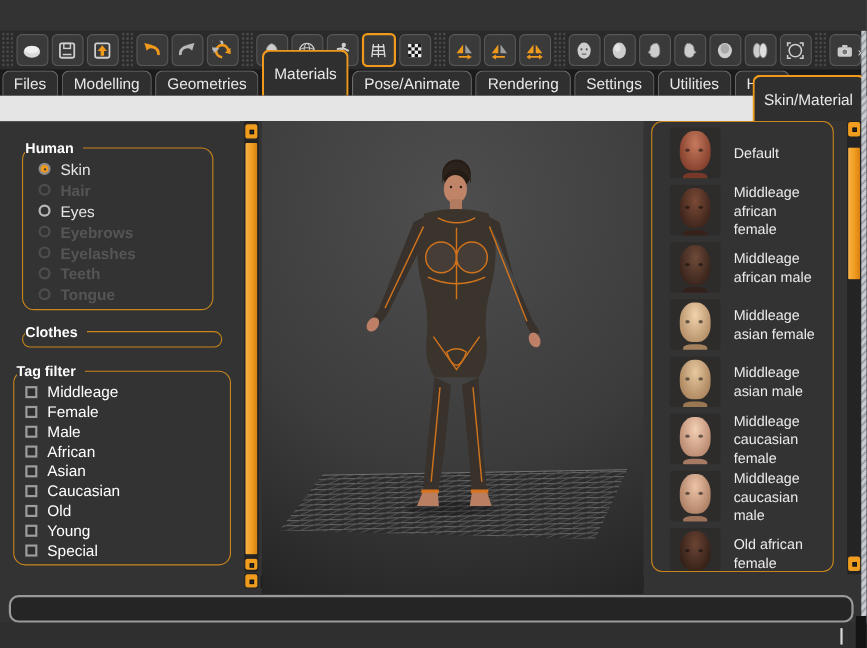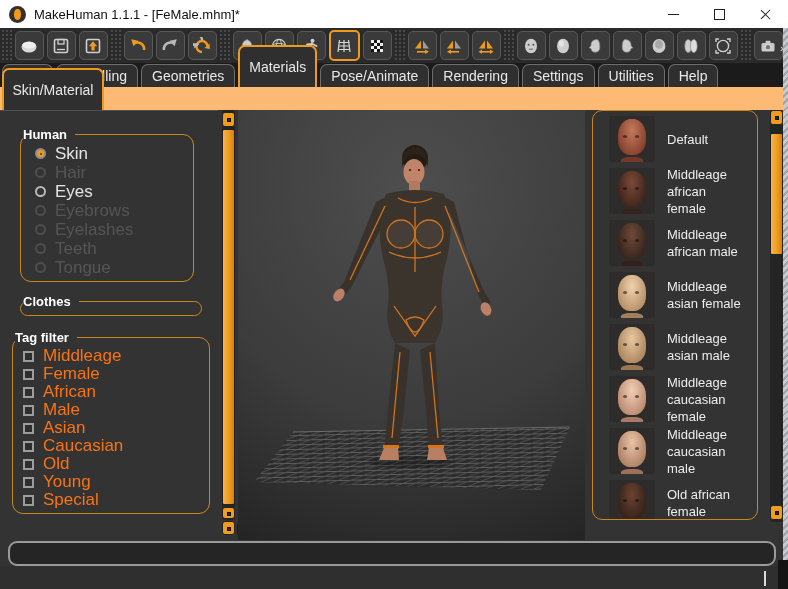--- a/index.html
+++ b/index.html
@@ -22,34 +22,34 @@
   .tsep{width:11px;height:33px;margin:0 1px;background-image:radial-gradient(#4a4a4a 1px,transparent 1.3px);background-size:4px 4px;flex:0 0 auto;}
   .tbtn{width:27px;height:27px;margin:0 1.5px;border:1px solid #585858;border-radius:5px;background:#3a3a3a;display:flex;align-items:center;justify-content:center;flex:0 0 auto;}
   .tbtn.active{border:2px solid var(--accent);width:27px;height:27px;}
   .tbtn svg{display:block;}
   .overflow{position:absolute;right:3px;top:14px;font-size:11px;color:#ddd;letter-spacing:-1px;}
   
   .tabbar{position:absolute;left:0;top:63px;width:100%;height:24px;background:#1b1b1b;display:flex;align-items:flex-end;}
   .tab{margin:0 1.5px;padding:3px 10px 3px 10px;font-size:14px;color:#e8e8e8;background:#2f2f2f;
     border:1px solid #6e6e6e;border-bottom:none;border-radius:7px 7px 0 0;white-space:nowrap;}
   .tab.active{border:2px solid var(--accent);border-bottom:none;padding:12px 9px;}
-  .subtabbar{position:absolute;left:0;top:87px;width:100%;height:23px;background:#fdba74;display:flex;align-items:flex-end;}
+  .subtabbar{position:absolute;left:0;top:87px;width:100%;height:23px;background:#e5e5e5;display:flex;align-items:flex-end;justify-content:flex-end;}
   
   .left-panel{position:absolute;left:0;top:110px;width:218px;height:430px;border-top:1px solid #4f4f4f;box-sizing:border-box;}
   fieldset{border:1.5px solid var(--group_border);border-radius:11px;padding:2px 6px 4px 6px;margin:0;}
   legend{font-size:13px;font-weight:bold;color:#ffffff;padding:0 8px 0 0;margin-left:-4px;}
   .fs-human{margin:16px 24px 0 20px;}
   .fs-clothes{margin:12px 16px 0 20px;height:10px;}
   .fs-tag{margin:14px 8px 0 12px;}
-  .row{display:flex;align-items:center;height:19px;padding-left:8px;font-size:17px;color:#e4e4e4;}
-  .fs-tag .row{height:18px;padding-left:4px;color:#f97316;}
+  .row{display:flex;align-items:center;height:19px;padding-left:8px;font-size:14px;color:#e4e4e4;}
+  .fs-tag .row{height:18px;padding-left:4px;color:#ffffff;}
   .radio{width:11px;height:11px;border-radius:50%;border:2px solid #b9b9b9;margin-right:9px;box-sizing:border-box;flex:0 0 auto;position:relative;}
   .radio.sel{background:var(--accent);border-color:#8c8c8c;}
   .radio.sel::after{content:"";position:absolute;left:2.5px;top:2.5px;width:2px;height:2px;background:#333;border-radius:50%;}
-  .row.dis{color:#555555;}
+  .row.dis{color:#555555;font-weight:bold;}
   .row.dis .radio{border-color:#4e4e4e;}
   .checkbox{width:11px;height:11px;border:2px solid #9d9d9d;margin-right:9px;box-sizing:border-box;background:#2e2e2e;flex:0 0 auto;}
   
   .sq-btn{position:absolute;width:13px;background:var(--scroll_orange);border:1px solid #222;border-radius:3px;box-sizing:border-box;}
   .sq-btn::after{content:"";position:absolute;left:3.5px;top:40%;width:4px;height:4px;background:#2a2a2a;border:1px solid #111;box-sizing:border-box;}
   .v-thumb{position:absolute;width:13px;background:linear-gradient(90deg,#f7b24a,var(--scroll_orange) 55%,#d67f12);border:1px solid #222;border-radius:2px;box-sizing:border-box;}
   .h-track{position:absolute;background:#1b1b1b;border-radius:3px;}
   .sb-track{position:absolute;width:13px;background:#242424;border-radius:3px;}
   
   .viewport{position:absolute;left:238px;top:110px;width:347px;height:430px;
@@ -72,35 +72,20 @@
   .progress{position:absolute;left:8px;top:541px;width:768px;height:25px;border:2px solid #9a9a9a;border-radius:9px;background:#252525;box-sizing:border-box;}
   .bottom-strip{position:absolute;left:0;top:566px;width:788px;height:23px;background:#2f2f2f;}
   .corner-dark{position:absolute;left:778px;top:560px;width:10px;height:29px;background:#141414;}
   .cursor-tick{position:absolute;left:764px;top:571px;width:2px;height:15px;background:#d9d9d9;}
 </style>
 </head>
 <body>
 
 <div class="window">
 
-  <div class="titlebar">
-    <div class="app-logo"></div>
-    <div class="title-text">MakeHuman 1.1.1 - [FeMale.mhm]*</div>
-    <div class="caption">
-      <div class="cap-btn">
-          <div class="ic-min"></div>
-        </div>
-      <div class="cap-btn">
-          <div class="ic-max"></div>
-        </div>
-      <div class="cap-btn">
-          <div class="ic-close"></div>
-        </div>
-    </div>
-  </div>
 
   <div class="toolbar">
     <div class="tsep"></div>
     <div class="tbtn" title="new-mesh">
         <svg width="18" height="18">
           <ellipse cx="9" cy="10" rx="7.5" ry="5.5" fill="#d9d9d9"></ellipse>
           <ellipse cx="9" cy="8.2" rx="6.5" ry="3.4" fill="#efefef"></ellipse>
         </svg>
       </div>
     <div class="tbtn" title="save">
@@ -317,25 +302,25 @@
       <div class="row">
           <span class="checkbox"></span>
           <span>Middleage</span>
         </div>
       <div class="row">
           <span class="checkbox"></span>
           <span>Female</span>
         </div>
       <div class="row">
           <span class="checkbox"></span>
+          <span>Male</span>
+        </div>
+      <div class="row">
+          <span class="checkbox"></span>
           <span>African</span>
-        </div>
-      <div class="row">
-          <span class="checkbox"></span>
-          <span>Male</span>
         </div>
       <div class="row">
           <span class="checkbox"></span>
           <span>Asian</span>
         </div>
       <div class="row">
           <span class="checkbox"></span>
           <span>Caucasian</span>
         </div>
       <div class="row">

